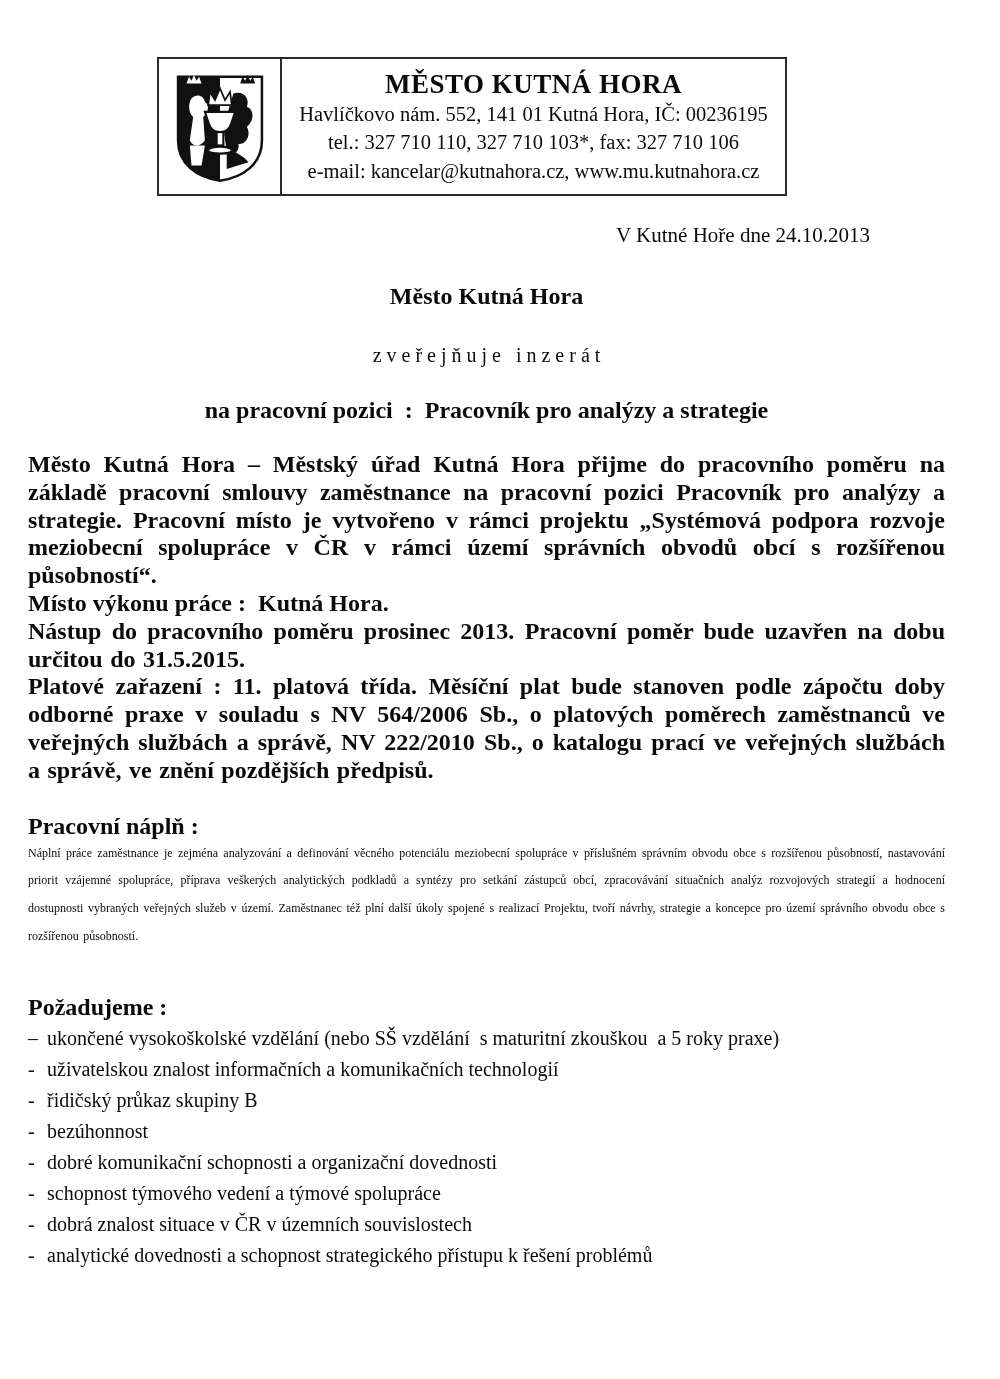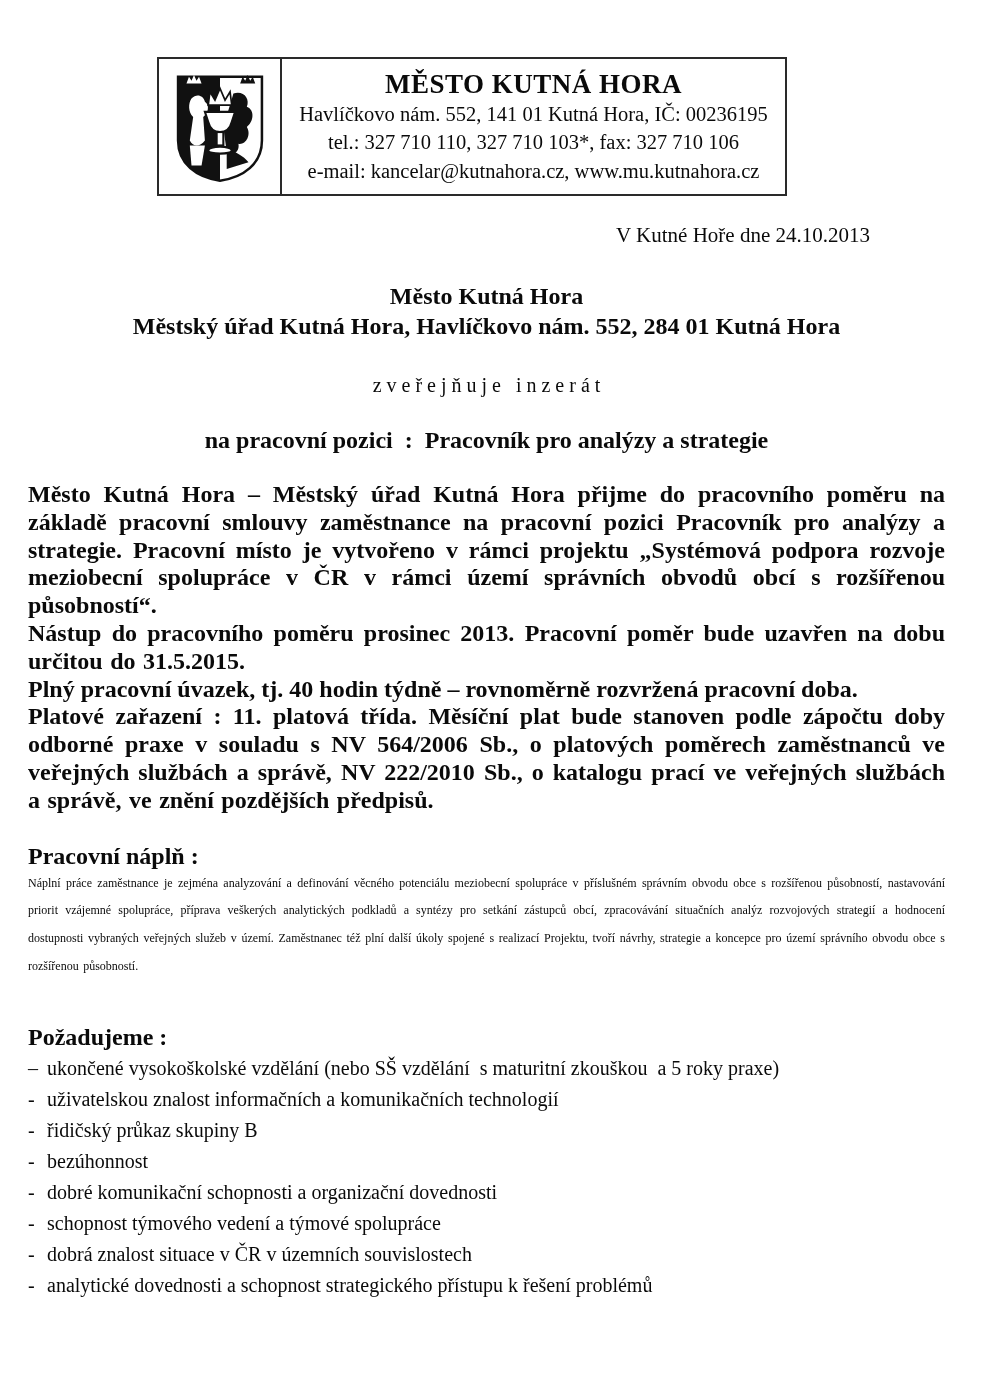--- a/index.html
+++ b/index.html
@@ -120,28 +120,27 @@
       <div class="header-line">Havlíčkovo nám. 552, 141 01 Kutná Hora, IČ: 00236195</div>
       <div class="header-line">tel.: 327 710 110, 327 710 103*, fax: 327 710 106</div>
       <div class="header-line">e-mail: kancelar@kutnahora.cz, www.mu.kutnahora.cz</div>
     </div>
   </div>
 
   <div class="date-line">V Kutné Hoře dne 24.10.2013</div>
 
   <div class="content">
     <div class="title1">Město Kutná Hora</div>
-    <div class="title2">Městský úřad Kutná Hora, Havlíčkovo nám. 552, 284 01 Kutná Hora</div>
     <div class="announce">z v e ř e j ň u j e   i n z e r á t</div>
     <div class="position-line">na pracovní pozici  :  Pracovník pro analýzy a strategie</div>
 
     <div class="intro">
       <p class="para-justify">Město Kutná Hora – Městský úřad Kutná Hora přijme do pracovního poměru na základě pracovní smlouvy zaměstnance na pracovní pozici Pracovník pro analýzy a strategie. Pracovní místo je vytvořeno v rámci projektu „Systémová podpora rozvoje meziobecní spolupráce v ČR v rámci území správních obvodů obcí s rozšířenou působností“.</p>
+      <p class="para-plain">Místo výkonu práce :  Kutná Hora.</p>
       <p class="para-justify">Nástup do pracovního poměru prosinec 2013. Pracovní poměr bude uzavřen na dobu určitou do 31.5.2015.</p>
-      <p class="para-plain">Plný pracovní úvazek, tj. 40 hodin týdně – rovnoměrně rozvržená pracovní doba.</p>
       <p class="para-justify">Platové zařazení : 11. platová třída. Měsíční plat bude stanoven podle zápočtu doby odborné praxe v souladu s NV 564/2006 Sb., o platových poměrech zaměstnanců ve veřejných službách a správě, NV 222/2010 Sb., o katalogu prací ve veřejných službách a správě, ve znění pozdějších předpisů.</p>
     </div>
 
     <div class="section-heading job-heading">Pracovní náplň :</div>
     <p class="job-body">Náplní práce zaměstnance je zejména analyzování a definování věcného potenciálu meziobecní spolupráce v příslušném správním obvodu obce s rozšířenou působností, nastavování priorit vzájemné spolupráce, příprava veškerých analytických podkladů a syntézy pro setkání zástupců obcí, zpracovávání situačních analýz rozvojových strategií a hodnocení dostupnosti vybraných veřejných služeb v území. Zaměstnanec též plní další úkoly spojené s realizací Projektu, tvoří návrhy, strategie a koncepce pro území správního obvodu obce s rozšířenou působností.</p>
 
     <div class="section-heading req-heading">Požadujeme :</div>
     <div class="req-list">
       <div class="req-item">
         <span class="req-marker">–</span>

